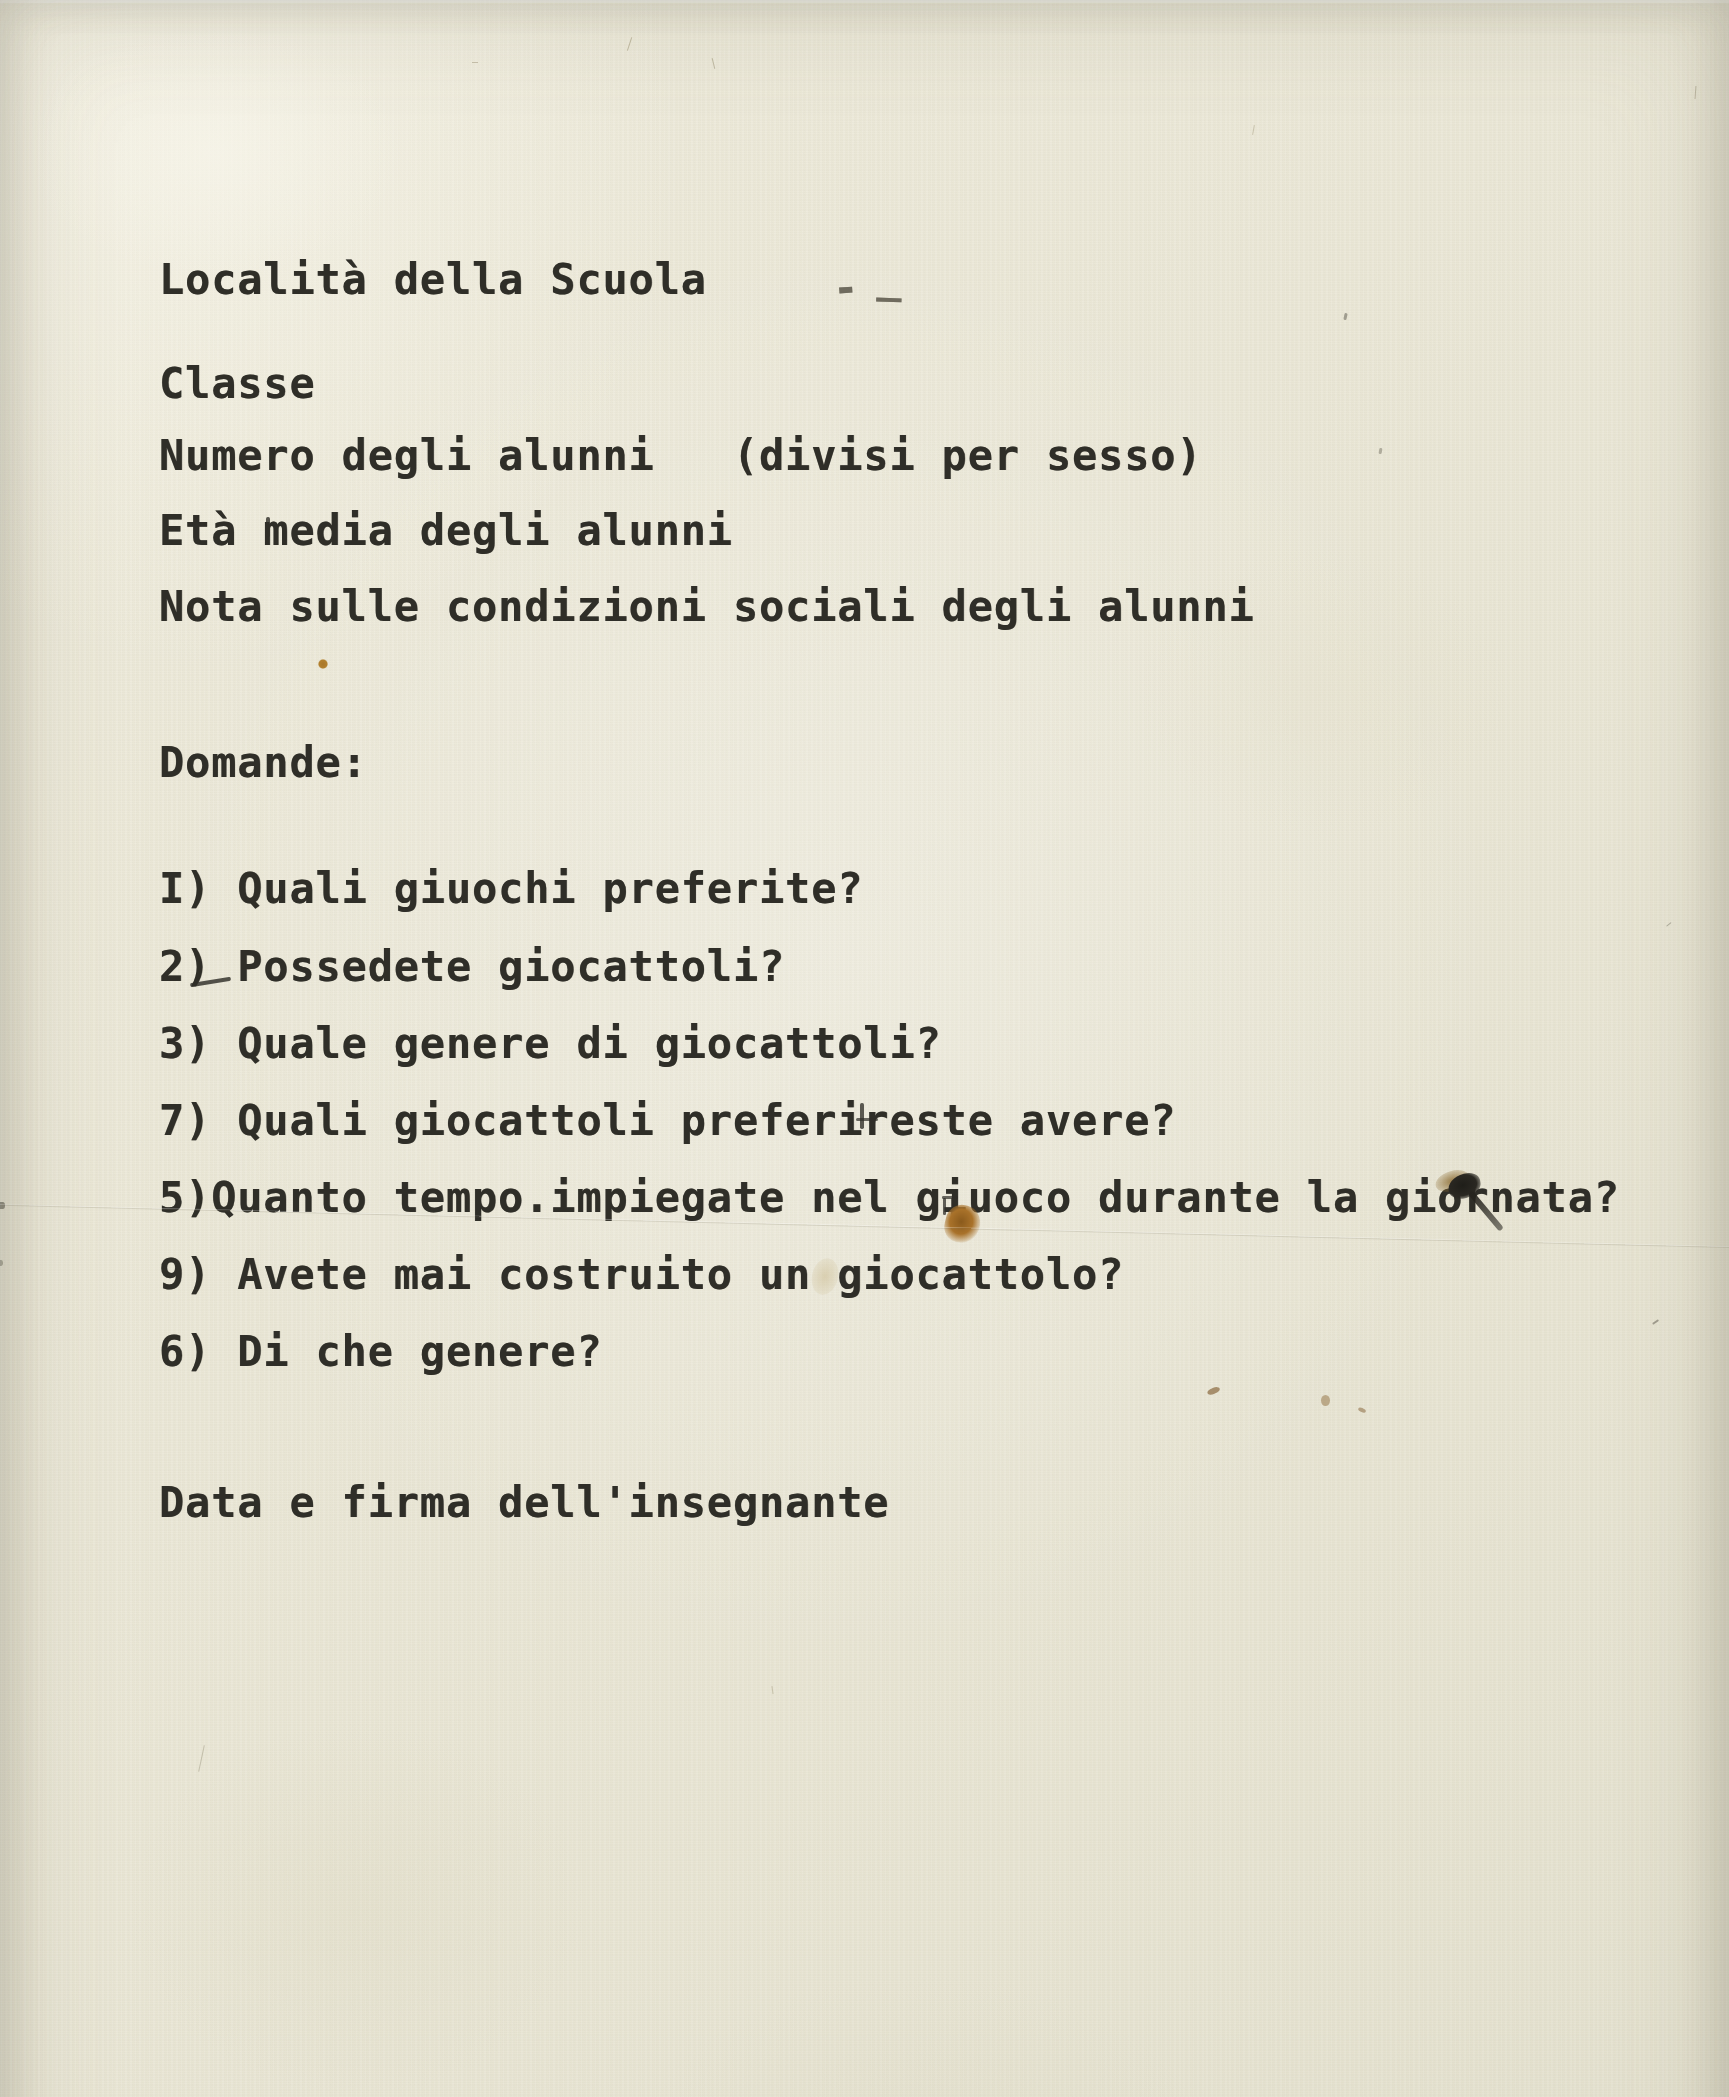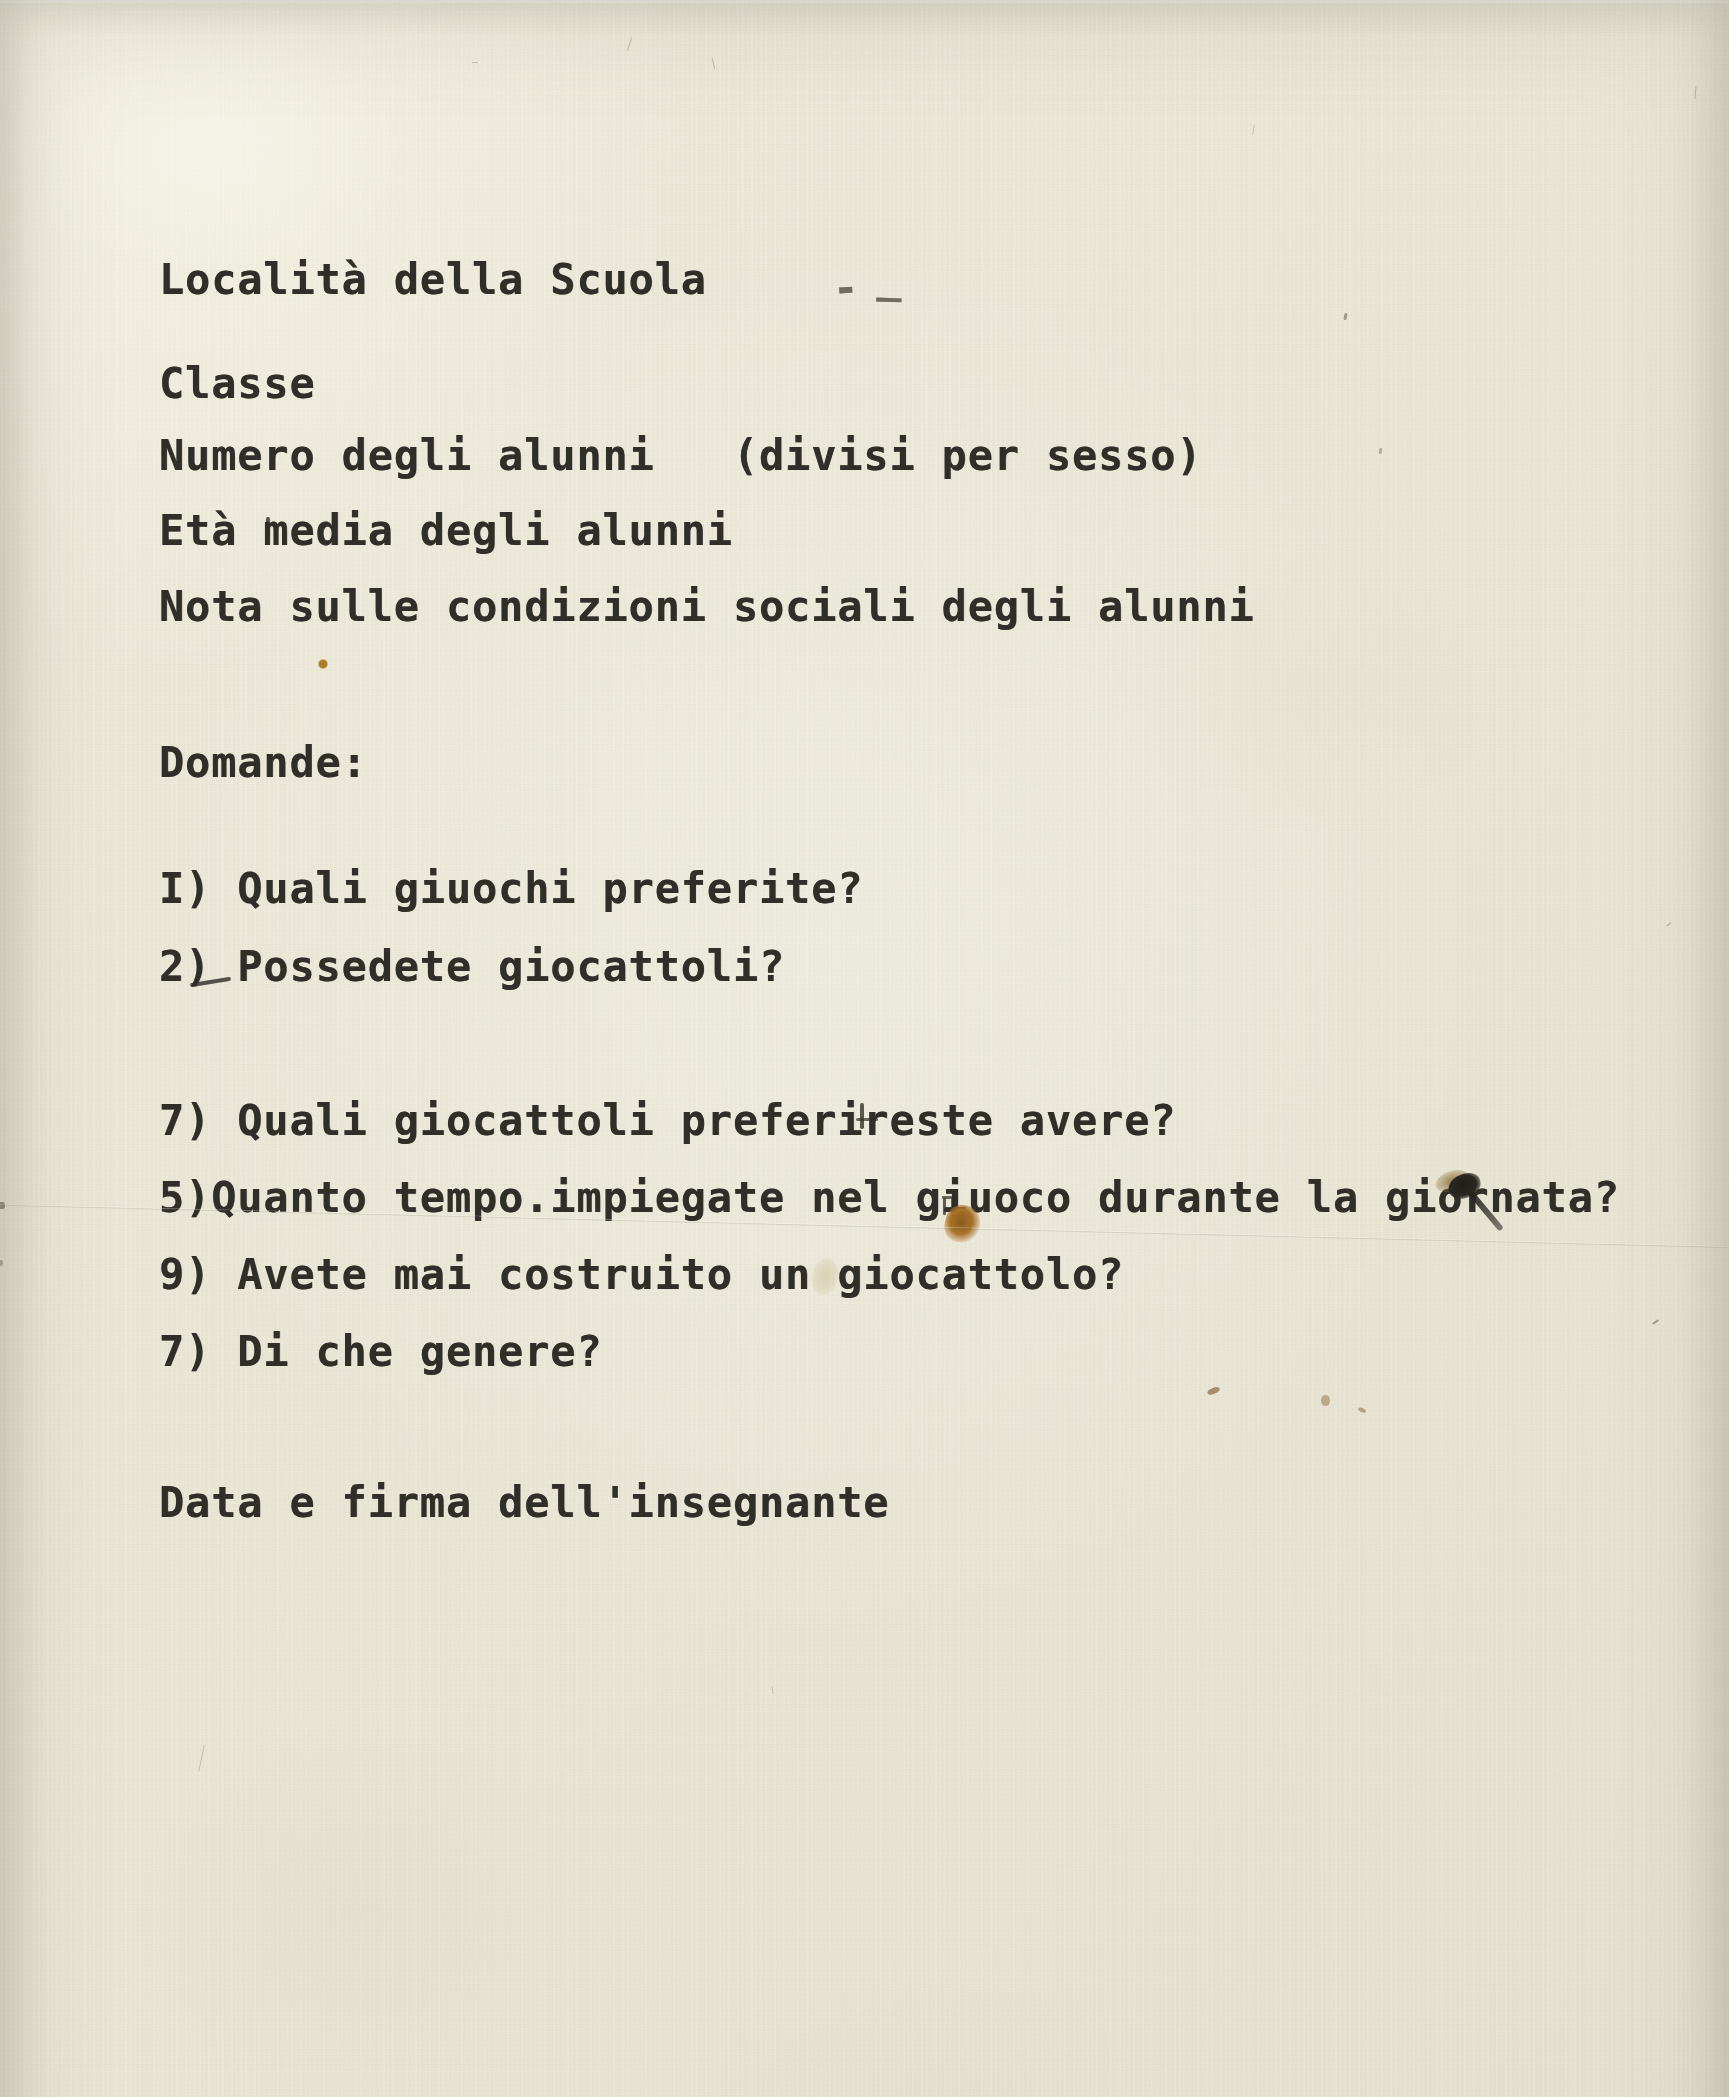--- a/index.html
+++ b/index.html
@@ -54,24 +54,25 @@
   <div class="tl" style="top:259px">Località della Scuola</div>
   <div class="tl" style="top:363px">Classe</div>
   <div class="tl" style="top:510px">Età media degli alunni</div>
   <div class="tl" style="top:435px">Numero degli alunni   (divisi per sesso)</div>
   <div class="tl" style="top:586px">Nota sulle condizioni sociali degli alunni</div>
 
   <div class="tl" style="top:742px">Domande:</div>
 
   <div class="tl" style="top:868px">I) Quali giuochi preferite?</div>
   <div class="tl" style="top:946px">2) Possedete giocattoli?</div>
+  <div class="tl" style="top:1023px">3) Quale genere di giocattoli?</div>
   <div class="tl" style="top:1100px">7) Quali giocattoli preferireste avere?</div>
   <div class="tl" style="top:1177px">5)Quanto tempo.impiegate nel giuoco durante la giornata?</div>
   <div class="tl" style="top:1254px">9) Avete mai costruito un giocattolo?</div>
-  <div class="tl" style="top:1331px">7) Di che genere?</div>
+  <div class="tl" style="top:1331px">6) Di che genere?</div>
 
   <div class="tl" style="top:1482px">Data e firma dell'insegnante</div>
 
   <span class="pencil" style="left:833px;top:267px;transform:rotate(-4deg);">-</span>
   <span class="pencil" style="left:877px;top:257px;transform:rotate(2deg);">_</span>
 
   <div class="mark" style="left:190px;top:980px;width:41px;height:3.8px;background:rgba(47,46,40,.82);transform:rotate(-9deg);border-radius:1.7px;"></div>
   <div class="mark" style="left:266px;top:517px;width:3.8px;height:20px;background:rgba(47,46,40,.8);border-radius:1.7px;"></div>
   <div class="mark" style="left:860px;top:1103px;width:4.2px;height:26px;background:rgba(47,46,40,.78);border-radius:1.7px;"></div>
   <div class="mark" style="left:856px;top:1118px;width:22px;height:3.4px;background:rgba(47,46,40,.7);border-radius:1.7px;"></div>

